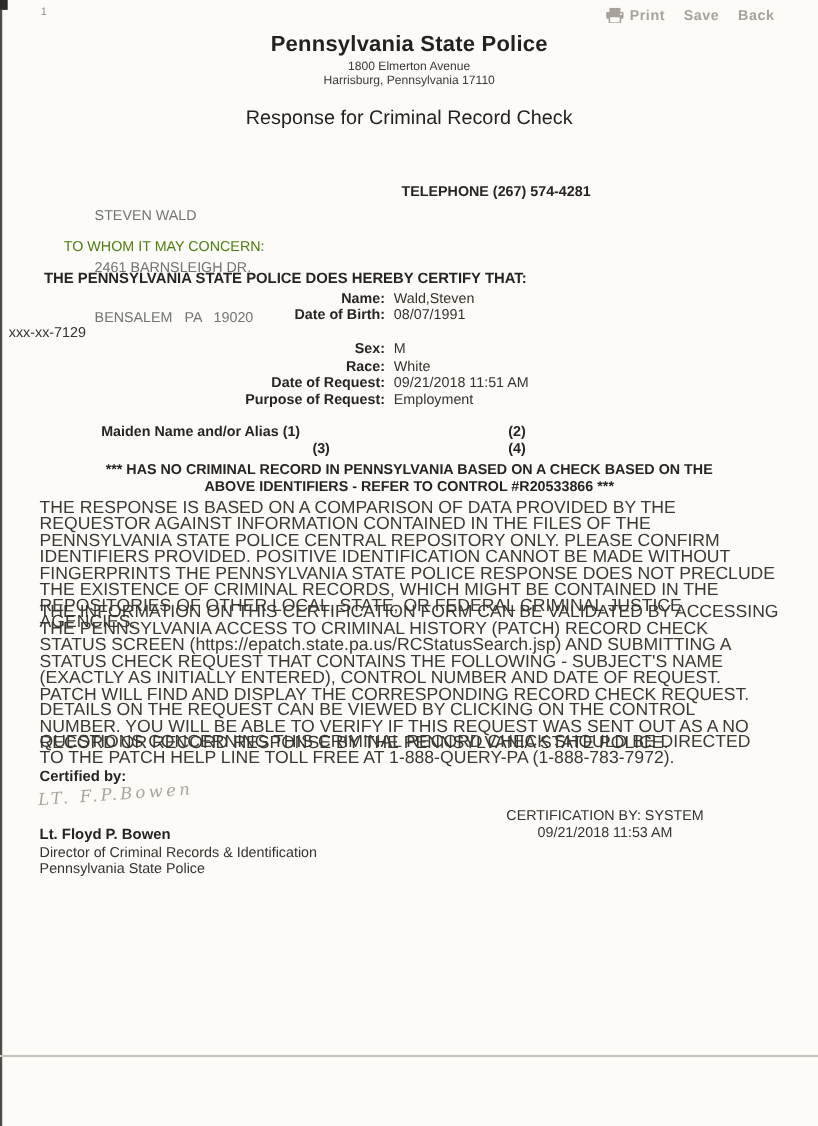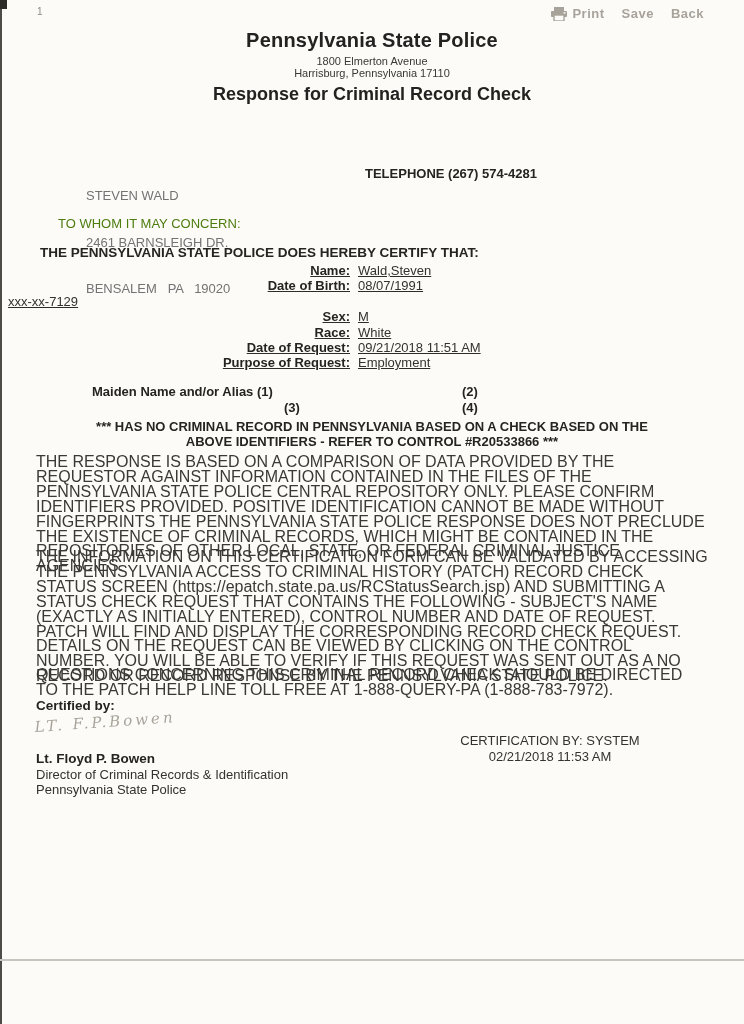--- a/index.html
+++ b/index.html
@@ -23,33 +23,33 @@
   
   .toolbar{position:absolute;top:6px;right:40px;display:flex;gap:17px;
     color:#a8a39a;font-size:13px;font-weight:700;letter-spacing:.5px;}
   .toolbar .tool{display:flex;align-items:center;gap:5px;cursor:pointer;color:#a8a39a;}
   .toolbar svg{display:block;}
 
   
   .header{position:absolute;top:29px;left:0;width:744px;text-align:center;}
   .agency{font-size:20px;font-weight:700;color:#232220;letter-spacing:.2px;}
   .addr{font-size:11px;color:#3a3833;margin-top:3px;line-height:12px;}
-  .doc-title{font-size:18px;font-weight:700;color:#232220;margin-top:5px;}
+  .doc-title{font-size:18px;font-weight:400;color:#232220;margin-top:18px;}
 
   
   .recipient{position:absolute;left:86px;top:157px;font-size:13px;font-weight:400;
     line-height:15.5px;color:#737373;white-space:pre;}
   .telephone{position:absolute;left:365px;top:166px;font-size:13px;font-weight:700;color:#262420;}
 
   .salutation{position:absolute;left:58px;top:216px;font-size:13px;font-weight:400;color:#4d7c0f;}
   .certify-heading{position:absolute;left:40px;top:245px;font-size:13.5px;font-weight:700;color:#262420;}
 
   
   .fields{position:absolute;left:0;top:263px;width:744px;}
-  .field-row{display:flex;line-height:15.4px;font-size:13px;text-decoration:underline;}
+  .field-row{display:flex;line-height:15.4px;font-size:13px;}
   .field-label{width:350px;text-align:right;font-weight:700;color:#262420;}
   .field-value{margin-left:8px;color:#34322d;white-space:pre;}
 
   
   .alias{position:absolute;font-size:13px;font-weight:700;color:#262420;padding-left:12px;}
 
   
   .notice{position:absolute;left:0;top:420px;width:744px;text-align:center;
     font-size:13px;font-weight:700;color:#262420;line-height:14.6px;}
 
@@ -168,16 +168,16 @@
   <div class="signature">LT. F.P.Bowen</div>
 
   <div class="signatory">
     <div class="sig-name">Lt. Floyd P. Bowen</div>
     <div>Director of Criminal Records &amp; Identification</div>
     <div>Pennsylvania State Police</div>
   </div>
 
   <div class="dissemination">
     <div>CERTIFICATION BY: SYSTEM</div>
-    <div>02/21/2018 11:53 AM</div>
+    <div>09/21/2018 11:53 AM</div>
   </div>
 
 </div>
 
 </body></html>

